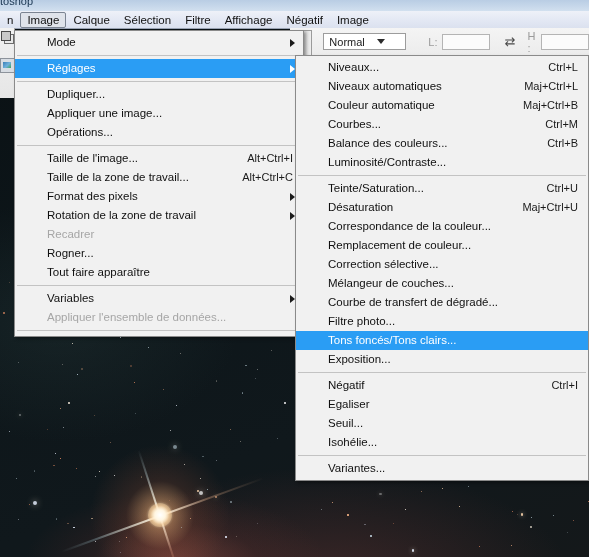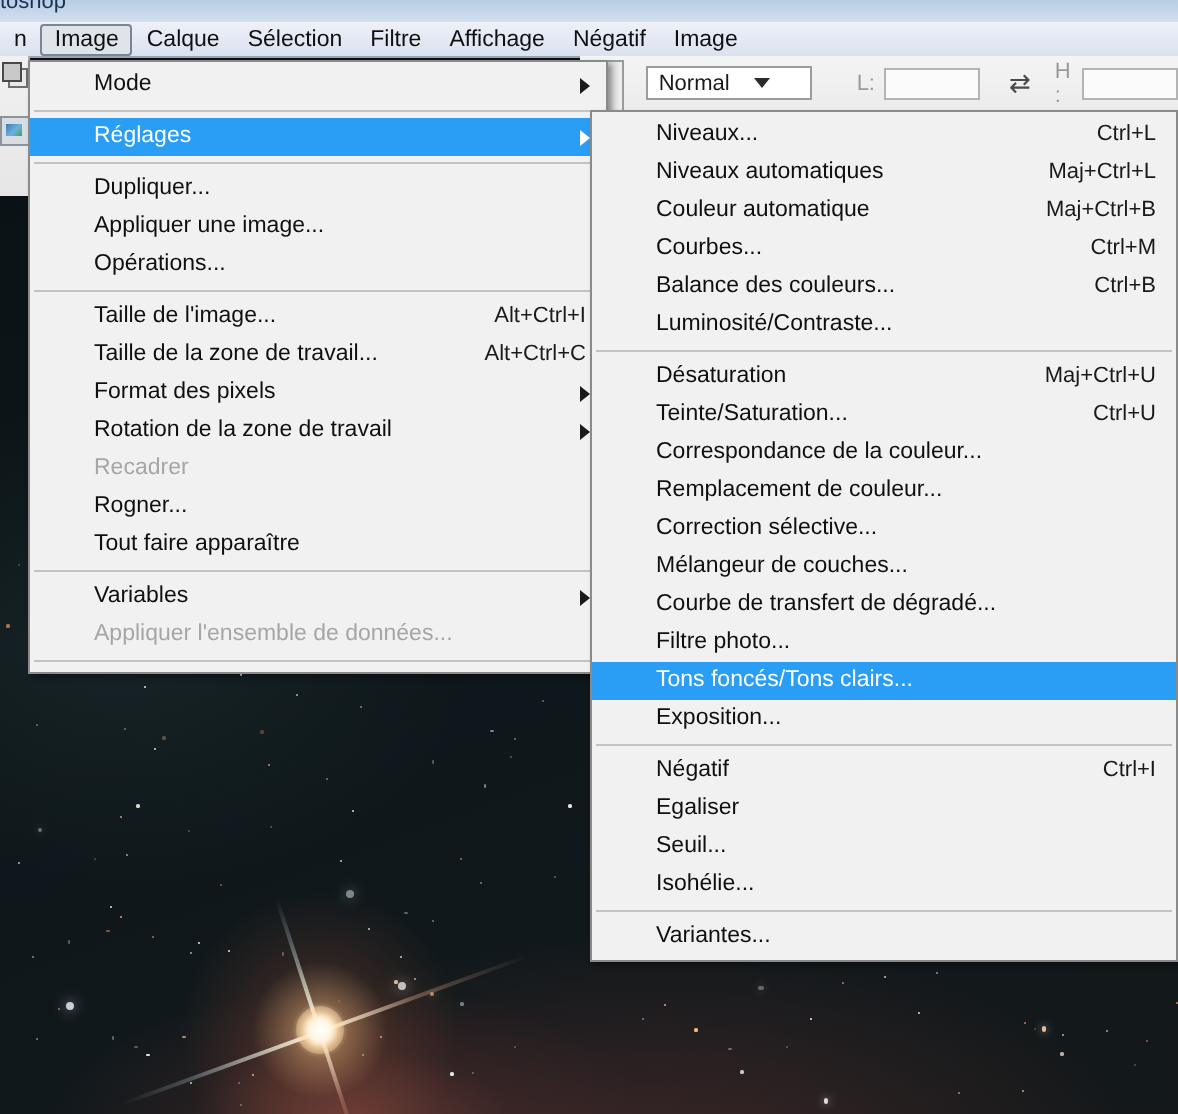--- a/index.html
+++ b/index.html
@@ -628,28 +628,28 @@
     </div>
     <div class="mi">
       <span class="label">Balance des couleurs...</span>
       <span class="accel">Ctrl+B</span>
     </div>
     <div class="mi">
       <span class="label">Luminosité/Contraste...</span>
     </div>
     <div class="sep"></div>
     <div class="mi">
+      <span class="label">Teinte/Saturation...</span>
+      <span class="accel">Ctrl+U</span>
+    </div>
+    <div class="mi">
       <span class="label">Désaturation</span>
       <span class="accel">Maj+Ctrl+U</span>
     </div>
     <div class="mi">
-      <span class="label">Teinte/Saturation...</span>
-      <span class="accel">Ctrl+U</span>
-    </div>
-    <div class="mi">
       <span class="label">Correspondance de la couleur...</span>
     </div>
     <div class="mi">
       <span class="label">Remplacement de couleur...</span>
     </div>
     <div class="mi">
       <span class="label">Correction sélective...</span>
     </div>
     <div class="mi">
       <span class="label">Mélangeur de couches...</span>

